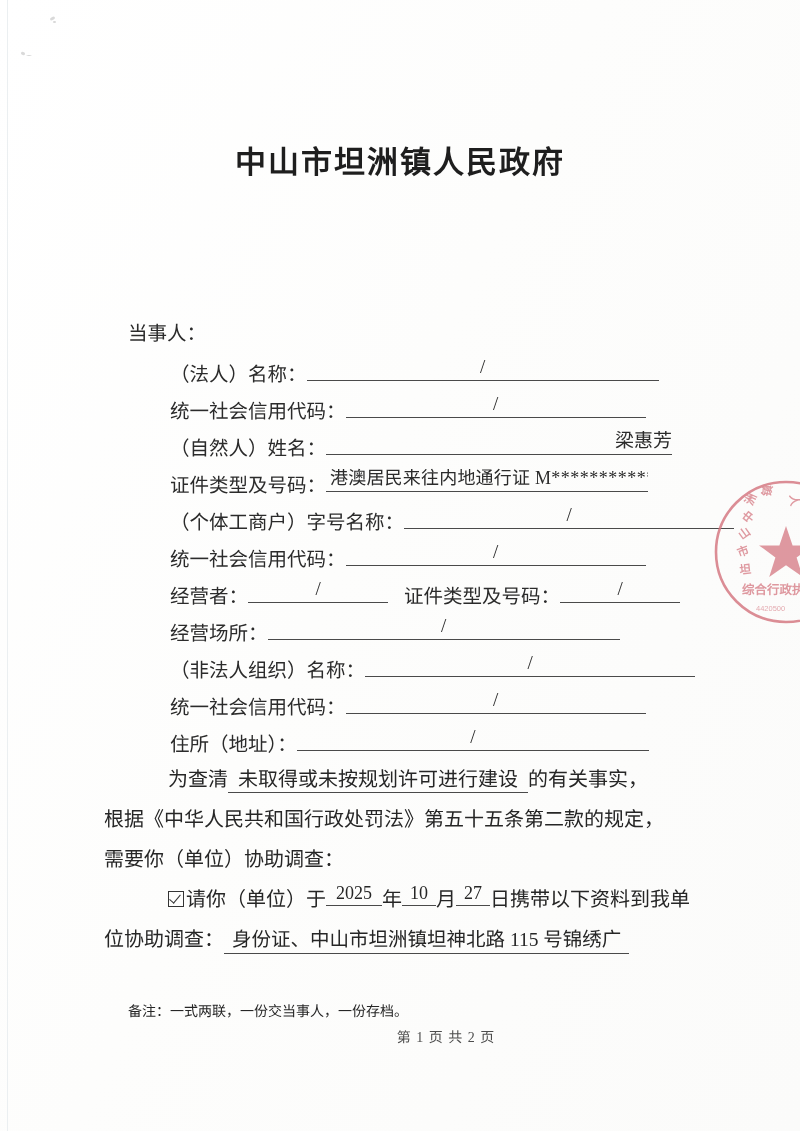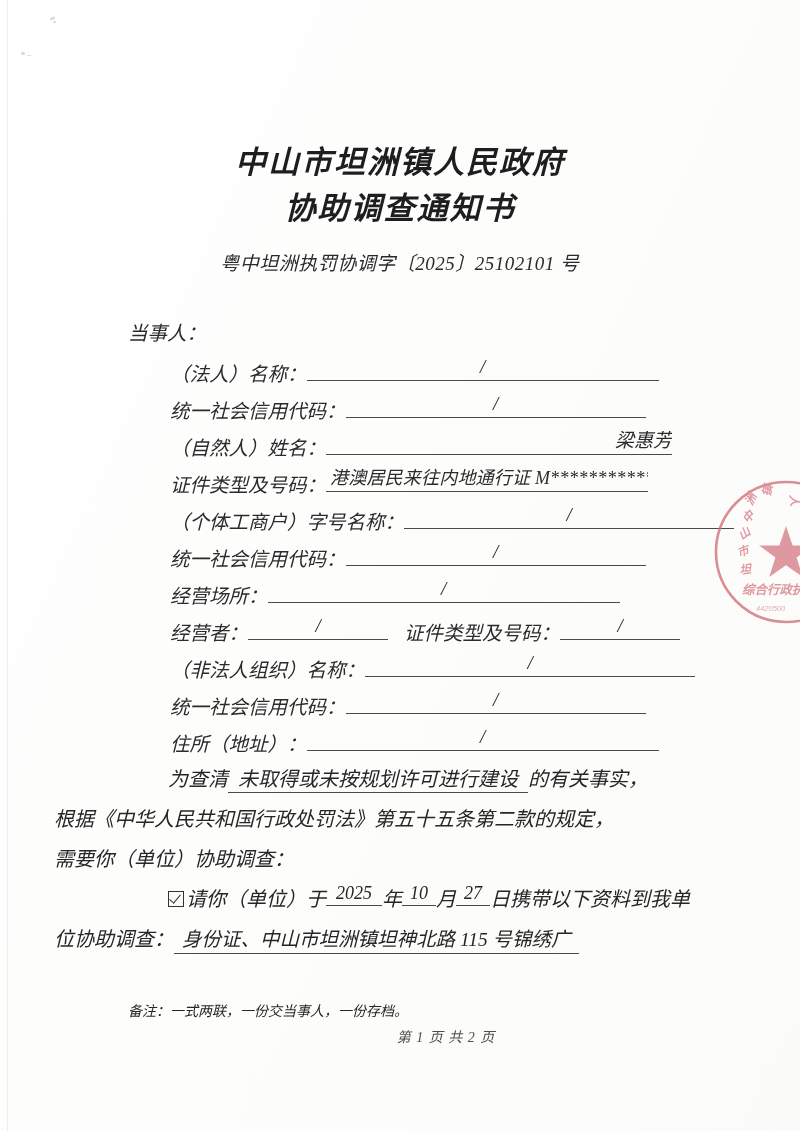--- a/index.html
+++ b/index.html
@@ -9,21 +9,20 @@
     background: #ffffff;
   }
   #page {
     position: relative;
     width: 800px;
     height: 1131px;
     background: #fef9c3;
     overflow: hidden;
     font-family: "Liberation Serif", "DejaVu Serif", serif;
     color: #2b2b2b;
-    font-style: italic;
   }
 
   
   .paper-tint {
     position: absolute;
     inset: 0;
     background: linear-gradient(115deg, #ffffff 0%, #fdfdfc 45%, #fbfbfa 100%);
     pointer-events: none;
   }
   .scan-edge {
@@ -115,21 +114,21 @@
   .fill.inline-date { width: 56px; height: 25px; line-height: 26px; font-size: 18px; }
 
   .stars { letter-spacing: .5px; }
 
   
   .para {
     position: relative;
     height: 40px;
     line-height: 40px;
     font-size: 20px;
-    padding-left: 54px;
+    padding-left: 104px;
     white-space: nowrap;
     color: #262626;
   }
   .para.hang { padding-left: 168px; }
   .u-inline {
     display: inline-block;
     border-bottom: 1px solid #4a4a4a;
     height: 28px;
     line-height: 30px;
     padding: 0 6px;
@@ -197,23 +196,21 @@
 
   <div class="paper-tint"></div>
   <div class="scan-edge"></div>
   <div class="speck s1"></div>
   <div class="speck s2"></div>
   <div class="speck s3"></div>
   <div class="speck s4"></div>
 
   <div class="title-block">
     <div class="title-line">中山市坦洲镇人民政府</div>
-    <div class="title-line">协助调查通知书</div>
   </div>
-  <div class="doc-number">粤中坦洲执罚协调字〔2025〕25102101 号</div>
 
   <div class="body-area">
 
     <div class="row flush">
       <span class="label">当事人：</span>
     </div>
 
     <div class="row indent">
       <span class="label">（法人）名称：</span><span class="fill long slash">/</span>
     </div>
@@ -232,25 +229,25 @@
 
     <div class="row indent">
       <span class="label">（个体工商户）字号名称：</span><span class="fill long2 slash">/</span>
     </div>
 
     <div class="row indent">
       <span class="label">统一社会信用代码：</span><span class="fill mid slash">/</span>
     </div>
 
     <div class="row indent">
+      <span class="label">经营者：</span><span class="fill short slash">/</span><span class="label" style="padding-left:16px;">证件类型及号码：</span><span class="fill short2 slash">/</span>
+    </div>
+
+    <div class="row indent">
       <span class="label">经营场所：</span><span class="fill long slash">/</span>
-    </div>
-
-    <div class="row indent">
-      <span class="label">经营者：</span><span class="fill short slash">/</span><span class="label" style="padding-left:16px;">证件类型及号码：</span><span class="fill short2 slash">/</span>
     </div>
 
     <div class="row indent">
       <span class="label">（非法人组织）名称：</span><span class="fill long2 slash">/</span>
     </div>
 
     <div class="row indent">
       <span class="label">统一社会信用代码：</span><span class="fill mid slash">/</span>
     </div>
 

